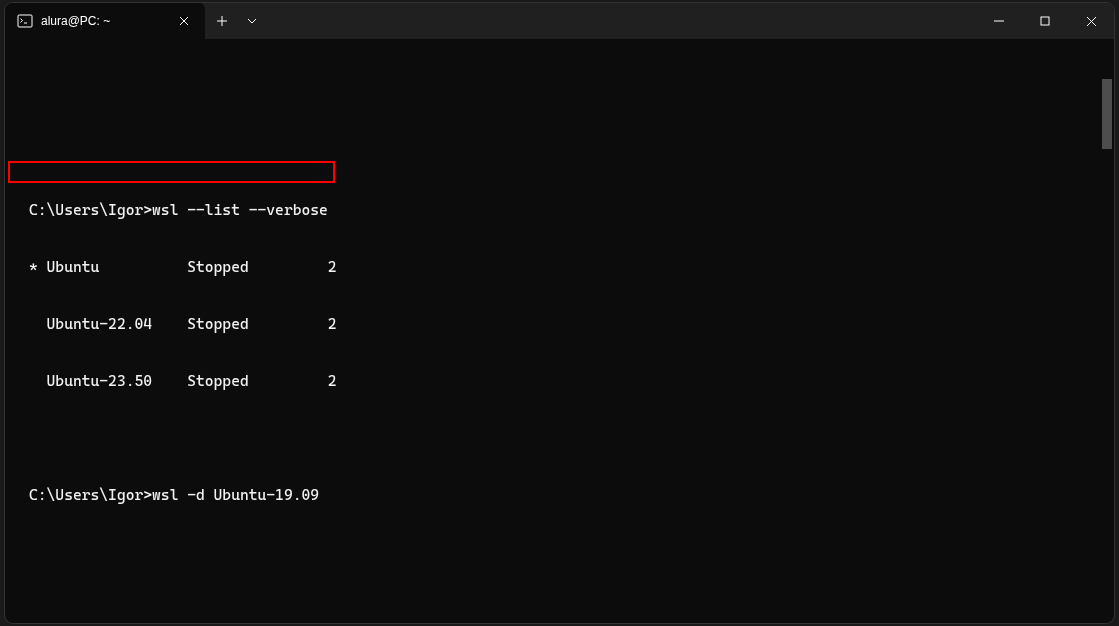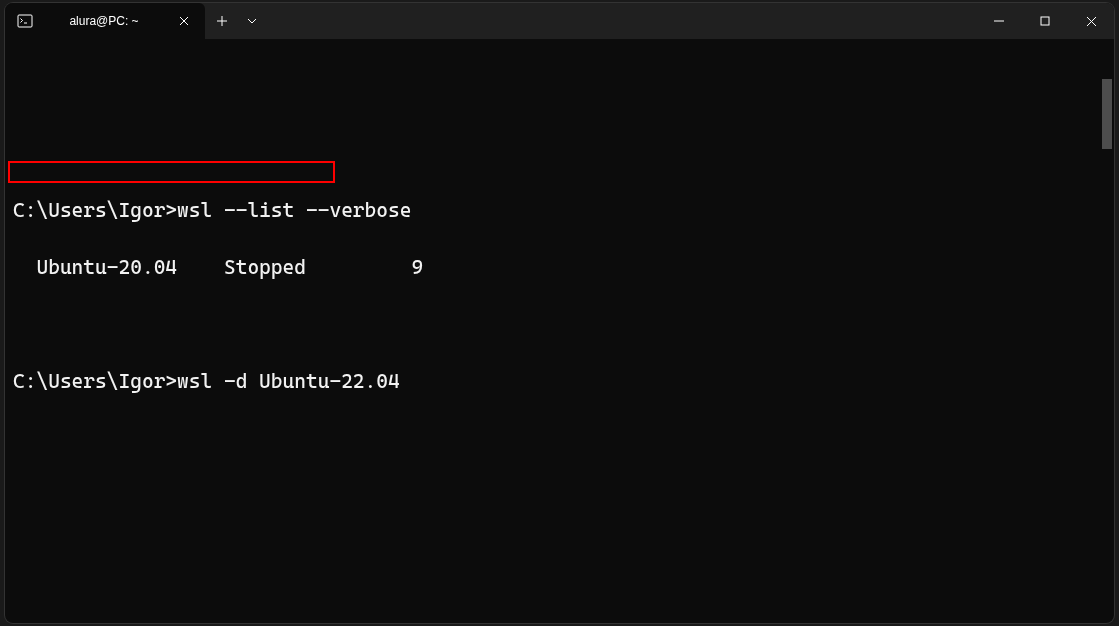--- a/index.html
+++ b/index.html
@@ -20,21 +20,20 @@
     display: flex;
     flex-direction: column;
     box-shadow: 0 0 0 1px #333;
   }
   .titlebar {
     height: 36px;
     background: #202020;
     display: flex;
     align-items: stretch;
     user-select: none;
-    text-align: center;
   }
   .tab {
     display: flex;
     align-items: center;
     gap: 8px;
     padding: 0 12px;
     background: #0c0c0c;
     color: #ffffff;
     font-size: 12px;
     font-family: "Segoe UI", sans-serif;
@@ -63,23 +62,23 @@
   .dropdown { font-size: 10px; width: 26px; }
   .titlebar-drag { flex: 1; }
   .win-controls { display: flex; }
   .win-btn {
     width: 46px;
     display: inline-flex; align-items: center; justify-content: center;
     color: #ffffff;
   }
   .terminal {
     flex: 1;
-    padding: 10px 8px;
+    padding: 10px 24px;
     color: #cccccc;
-    font-size: 20px;
+    font-size: 15px;
     line-height: 19px;
     white-space: pre;
     overflow: hidden;
     position: relative;
   }
   .line { white-space: pre; }
   .white { color: #f2f2f2; }
   .highlight-box {
     position: absolute;
     border: 2px solid #ff0000;
@@ -142,22 +141,24 @@
       </div>
     </div>
   </div>
 
   <div class="terminal">
     <div class="scrollbar"></div>
     <div class="highlight-box" style="left:3px; top:122px; width:327px; height:22px;"></div>
 
     <div class="line">&nbsp;</div>
     <div class="line"><span class="white">C:\Users\Igor&gt;</span><span class="white">wsl --list --verbose</span></div>
-    <div class="line white">  Ubuntu-20.04    Stopped         9</div>
+    <div class="line white">* Ubuntu          Stopped         2</div>
+    <div class="line white">  Ubuntu-22.04    Stopped         2</div>
+    <div class="line white">  Ubuntu-23.50    Stopped         2</div>
     <div class="line">&nbsp;</div>
-    <div class="line"><span class="white">C:\Users\Igor&gt;</span><span class="white">wsl -d Ubuntu-22.04</span></div>
+    <div class="line"><span class="white">C:\Users\Igor&gt;</span><span class="white">wsl -d Ubuntu-19.09</span></div>
     
     
     
     
     
   </div>
 </div>
 
 </body></html>

